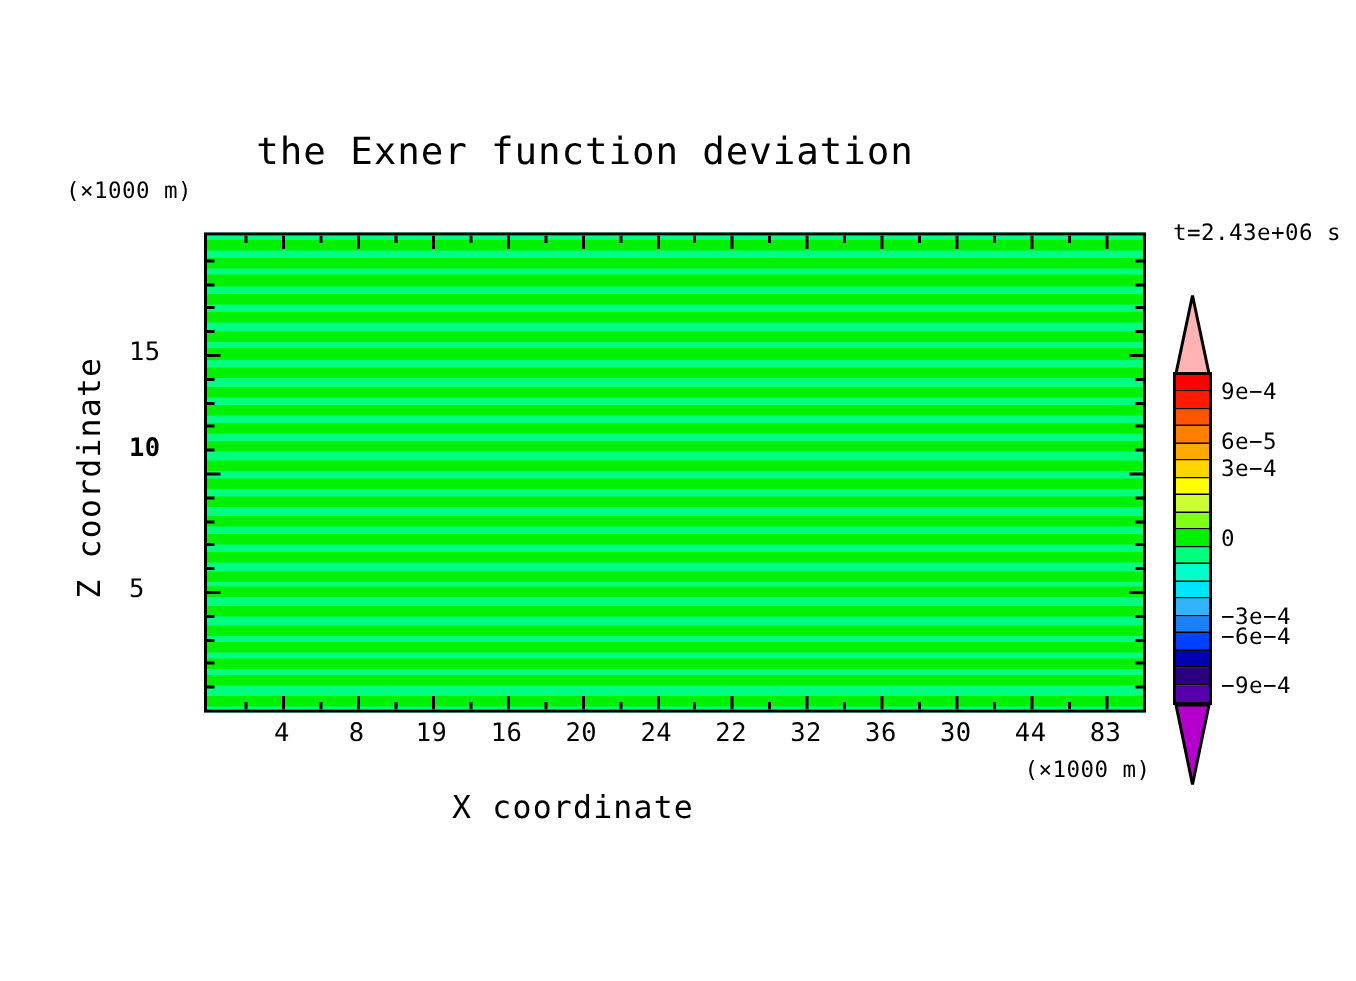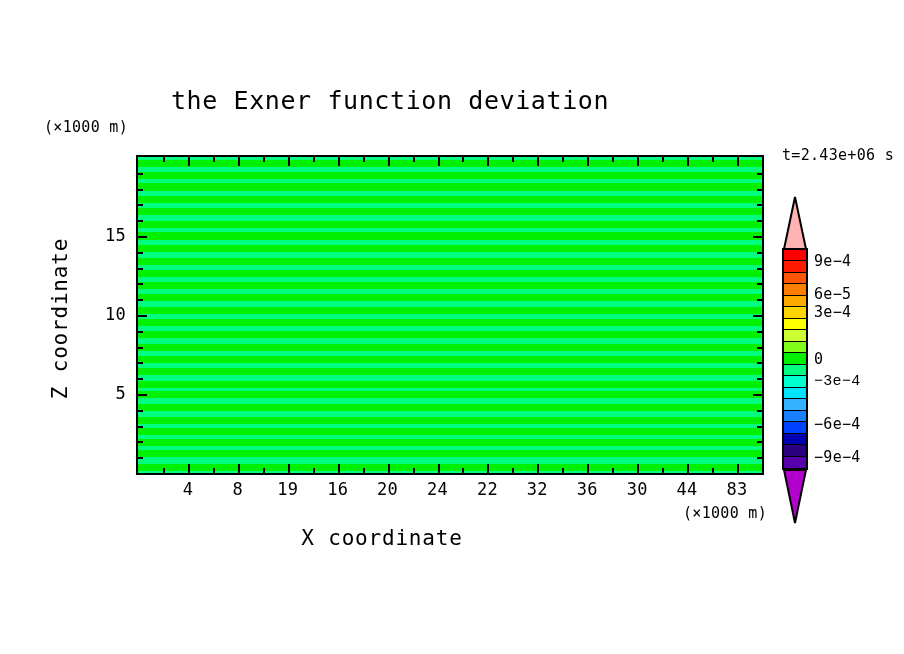--- a/index.html
+++ b/index.html
@@ -125,21 +125,20 @@
     top: 481px;
     font-size: 17px;
     text-align: center;
     width: 40px;
     letter-spacing: 0.3px;
   }
   .ytick-label {
     position: absolute;
     left: 86px;
     width: 40px;
-    text-align: right;
     font-size: 17px;
     letter-spacing: 0.3px;
   }
 
   
   #colorbar {
     position: absolute;
     left: 782px;
     top: 196px;
     width: 26px;
@@ -322,21 +321,21 @@
     <div class="txt xtick-label" style="left: 417.52px;">24</div>
     <div class="txt xtick-label" style="left: 467.44px;">22</div>
     <div class="txt xtick-label" style="left: 517.36px;">32</div>
     <div class="txt xtick-label" style="left: 567.28px;">36</div>
     <div class="txt xtick-label" style="left: 617.2px;">30</div>
     <div class="txt xtick-label" style="left: 667.12px;">44</div>
     <div class="txt xtick-label" style="left: 717.04px;">83</div>
   </div>
 <div id="ytick-label-layer">
     <div class="txt ytick-label" style="top: 385px;">5</div>
-    <div class="txt ytick-label" style="top: 306px;">10</div>
+    <div class="txt ytick-label" style="top: 291px; font-weight: bold;">10</div>
     <div class="txt ytick-label" style="top: 227px;">15</div>
   </div>
 
 <div id="colorbar">
   <svg id="cbar-cap-top" class="cbar-cap" viewBox="0 0 26 54" preserveAspectRatio="none">
     <polygon id="cap-top-poly" points="13,1 24,53 2,53" stroke="#000000" stroke-width="2" fill="#ffb3b3"></polygon>
   </svg>
   <div id="colorbar-bands">
       <div class="cbar-band" style="top: 0px; height: 11.4737px; background: rgb(255, 0, 0);"></div>
       <div class="cbar-band" style="top: 11.4737px; height: 11.4737px; background: rgb(255, 26, 0);"></div>
@@ -360,16 +359,16 @@
     </div>
   <svg id="cbar-cap-bottom" class="cbar-cap" viewBox="0 0 26 56" preserveAspectRatio="none">
     <polygon id="cap-bottom-poly" points="13,55 24,2 2,2" stroke="#000000" stroke-width="2" fill="#b300cc"></polygon>
   </svg>
 </div>
 <div id="cbar-label-layer">
     <div class="txt cbar-label" style="top: 254.474px;">9e−4</div>
     <div class="txt cbar-label" style="top: 286.982px;">6e−5</div>
     <div class="txt cbar-label" style="top: 305px;">3e−4</div>
     <div class="txt cbar-label" style="top: 352px;">0</div>
-    <div class="txt cbar-label" style="top: 374px; font-family: Liberation Mono, monospace;">−3e−4</div>
+    <div class="txt cbar-label" style="top: 404px;">−3e−4</div>
     <div class="txt cbar-label" style="top: 417.018px;">−6e−4</div>
     <div class="txt cbar-label" style="top: 449.526px;">−9e−4</div>
   </div>
 
 </body></html>

